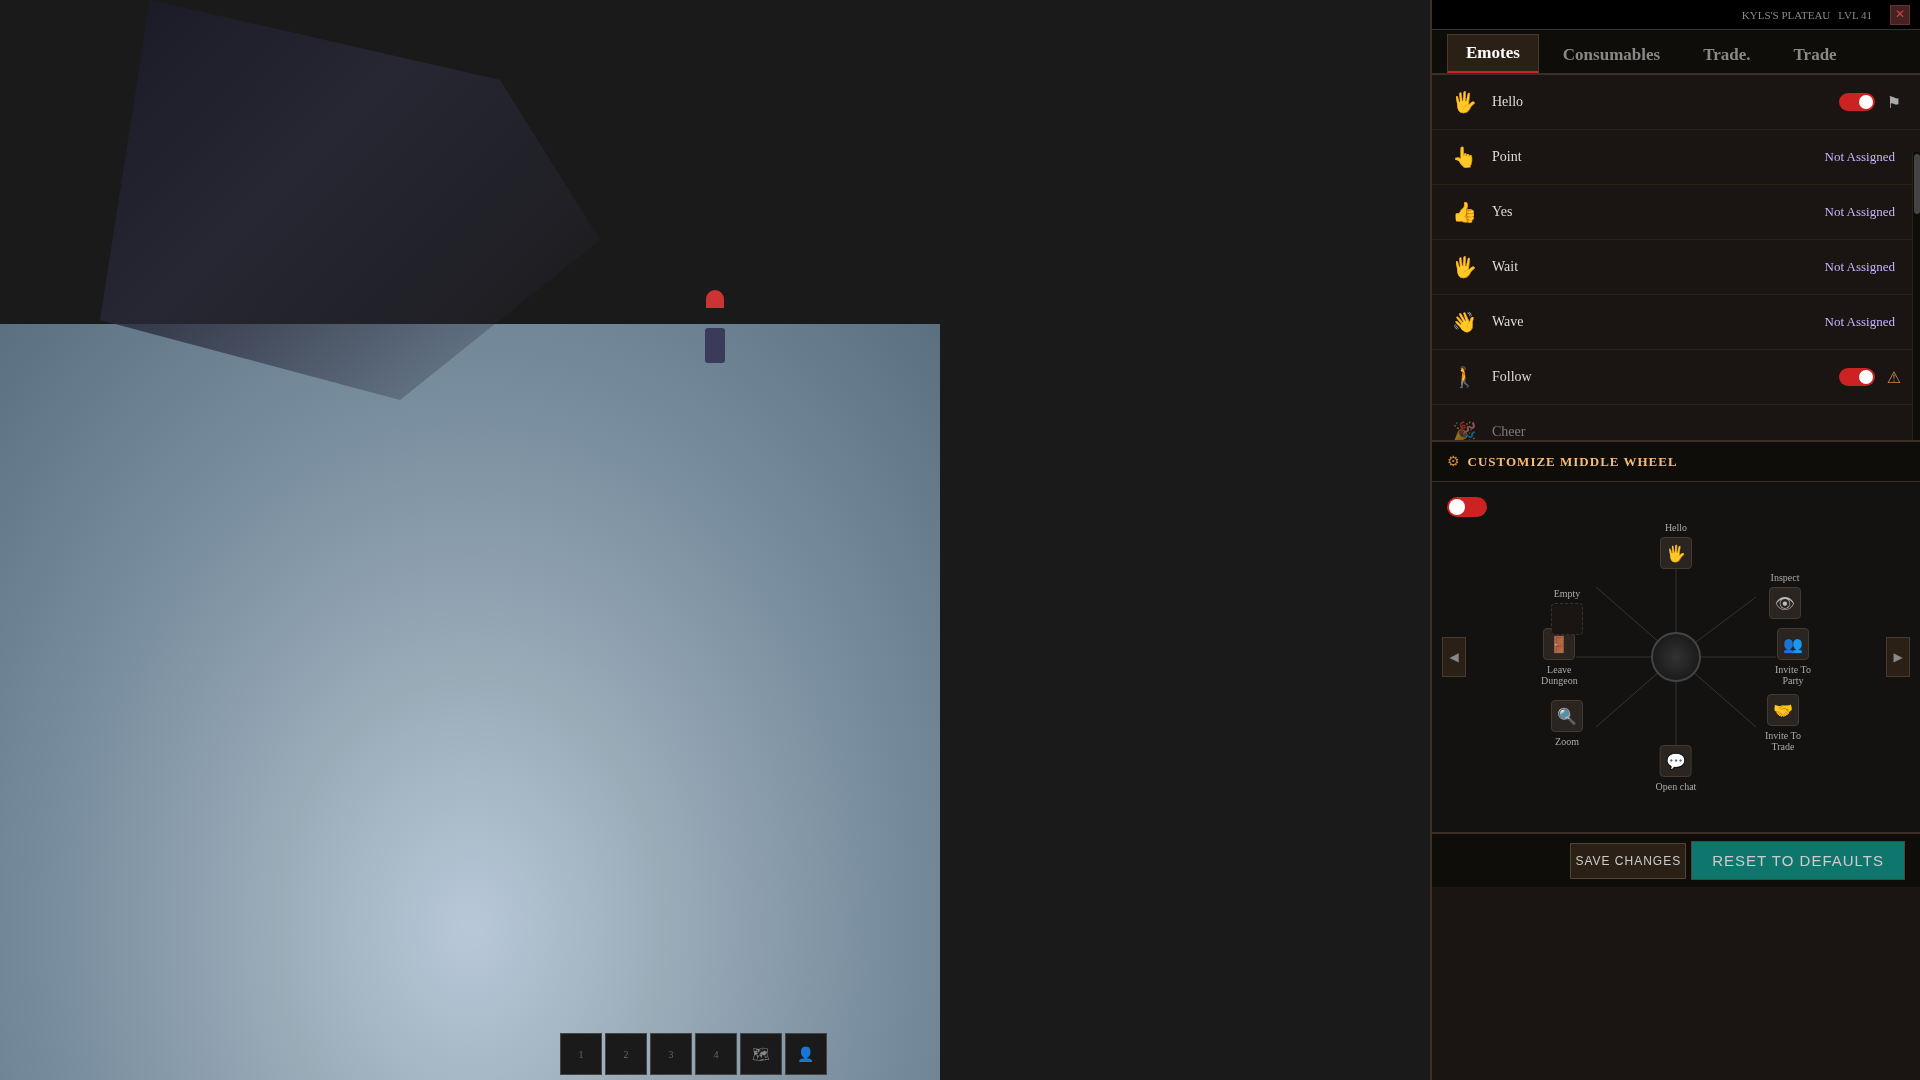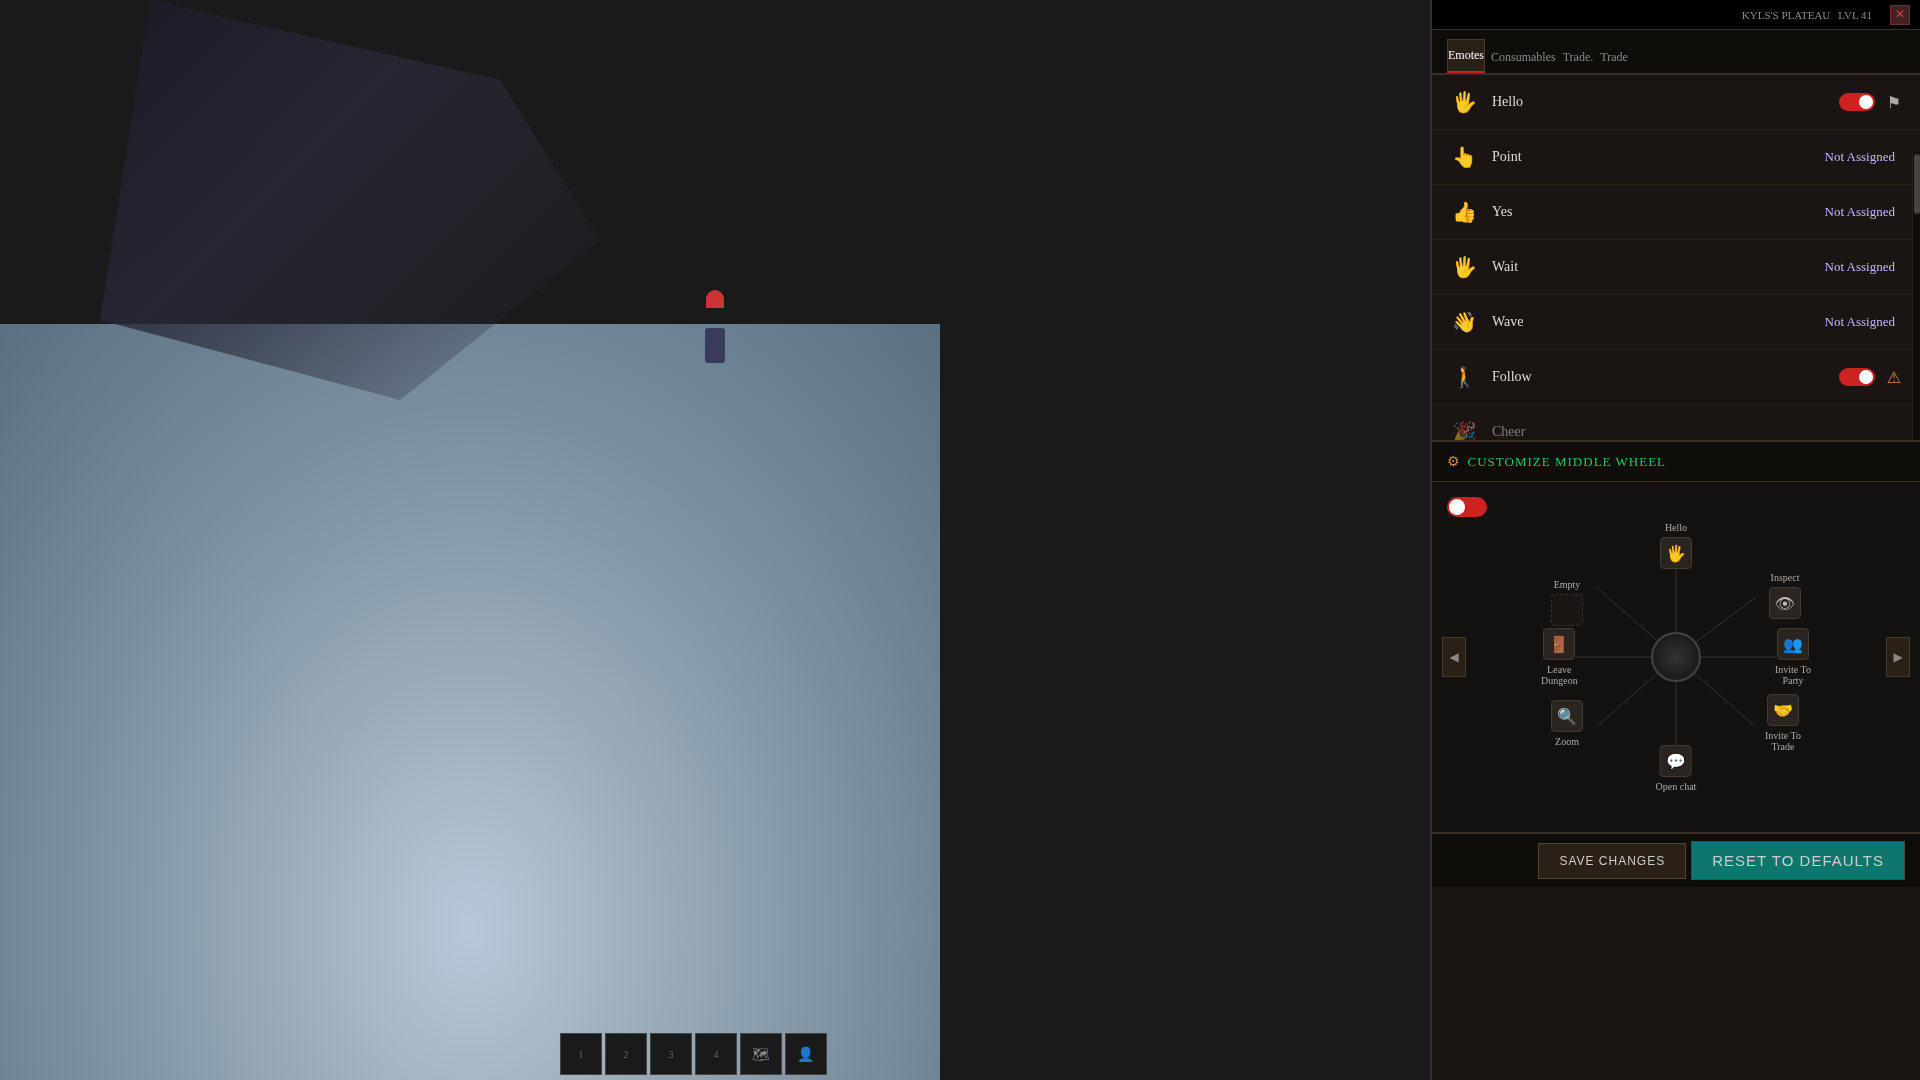--- a/index.html
+++ b/index.html
@@ -171,27 +171,28 @@
       display: flex;
       height: 45px;
       background: #0f0d0a;
       border-bottom: 2px solid #3a3028;
       padding: 0 15px;
       gap: 5px;
       align-items: flex-end;
     }
 
     .tab {
-      padding: 8px 0;
-      cursor: pointer;
-      font-size: 12px;
+      padding: 8px 18px;
+      cursor: pointer;
+      font-size: 17px;
       color: #888;
       border: 1px solid transparent;
       border-bottom: none;
       background: transparent;
+      font-weight: bold;
     }
 
     .tab.active {
       background: #2a2015;
       color: #fff;
       border-color: #4a3a28;
       border-bottom: 2px solid #cc2222;
     }
 
     
@@ -285,23 +286,23 @@
       border-bottom: 1px solid #3a3028;
     }
 
     .customize-icon {
       color: #cc8844;
       margin-right: 8px;
       font-size: 14px;
     }
 
     .customize-title {
-      color: #22c55e;
+      color: #fdba74;
       font-size: 13px;
-      font-weight: normal;
+      font-weight: bold;
       letter-spacing: 1px;
       text-transform: uppercase;
     }
 
     
     #wheel-section {
       height: 350px;
       position: relative;
       display: flex;
       align-items: center;
@@ -405,21 +406,21 @@
       background: #0f0d0a;
       border-top: 2px solid #3a3028;
       display: flex;
       align-items: center;
       justify-content: flex-end;
       padding: 0 15px;
       gap: 5px;
     }
 
     .btn-save {
-      padding: 10px 20px;
+      padding: 10px 4px;
       background: #2a2015;
       border: 1px solid #554430;
       color: #ccc;
       font-size: 12px;
       letter-spacing: 1px;
       cursor: pointer;
       text-transform: uppercase;
     }
 
     .btn-reset {
@@ -612,21 +613,21 @@
         <div class="wheel-item" style="position:absolute;left:15px;bottom:50px;">
           <div class="wheel-item-icon">🔍</div>
           <div class="wheel-item-label">Zoom</div>
         </div>
 
         <div class="wheel-item" style="position:absolute;left:5px;top:50%;transform:translateY(-50%);">
           <div class="wheel-item-icon">🚪</div>
           <div class="wheel-item-label">Leave<br>Dungeon</div>
         </div>
 
-        <div class="wheel-item" style="position:absolute;left:15px;top:62px;">
+        <div class="wheel-item" style="position:absolute;left:15px;top:71px;">
           <div class="wheel-item-label">Empty</div>
           <div class="wheel-item-icon" style="background:#1a1512;border:1px dashed #333;"></div>
         </div>
 
       </div>
 
       <div class="wheel-nav right">▶</div>
     </div>
   </div>
 

